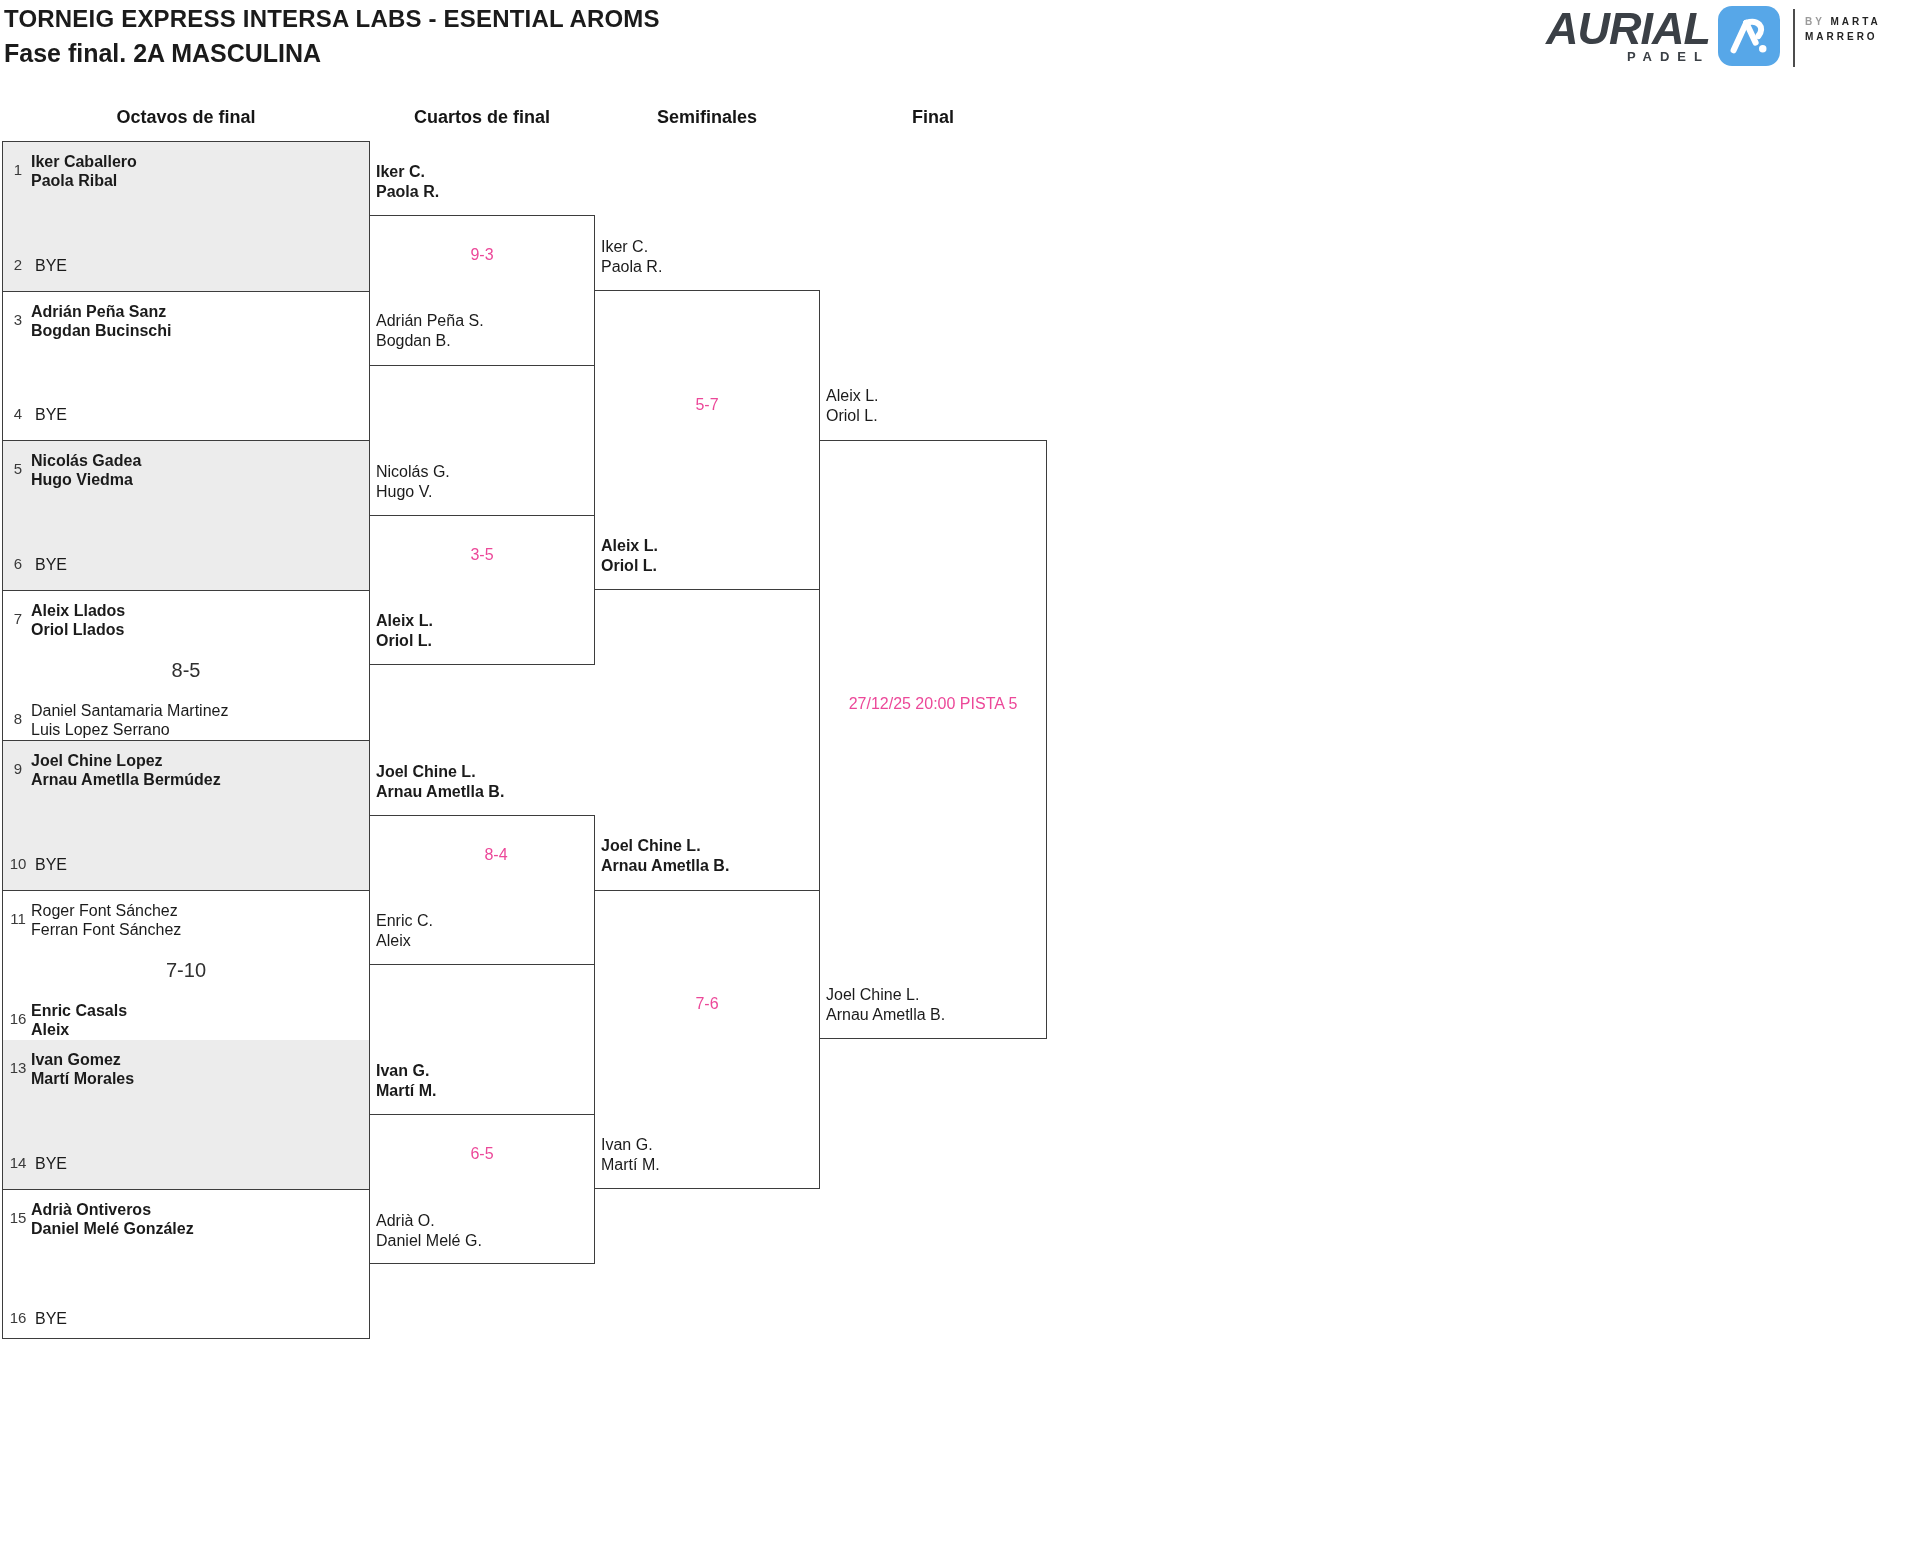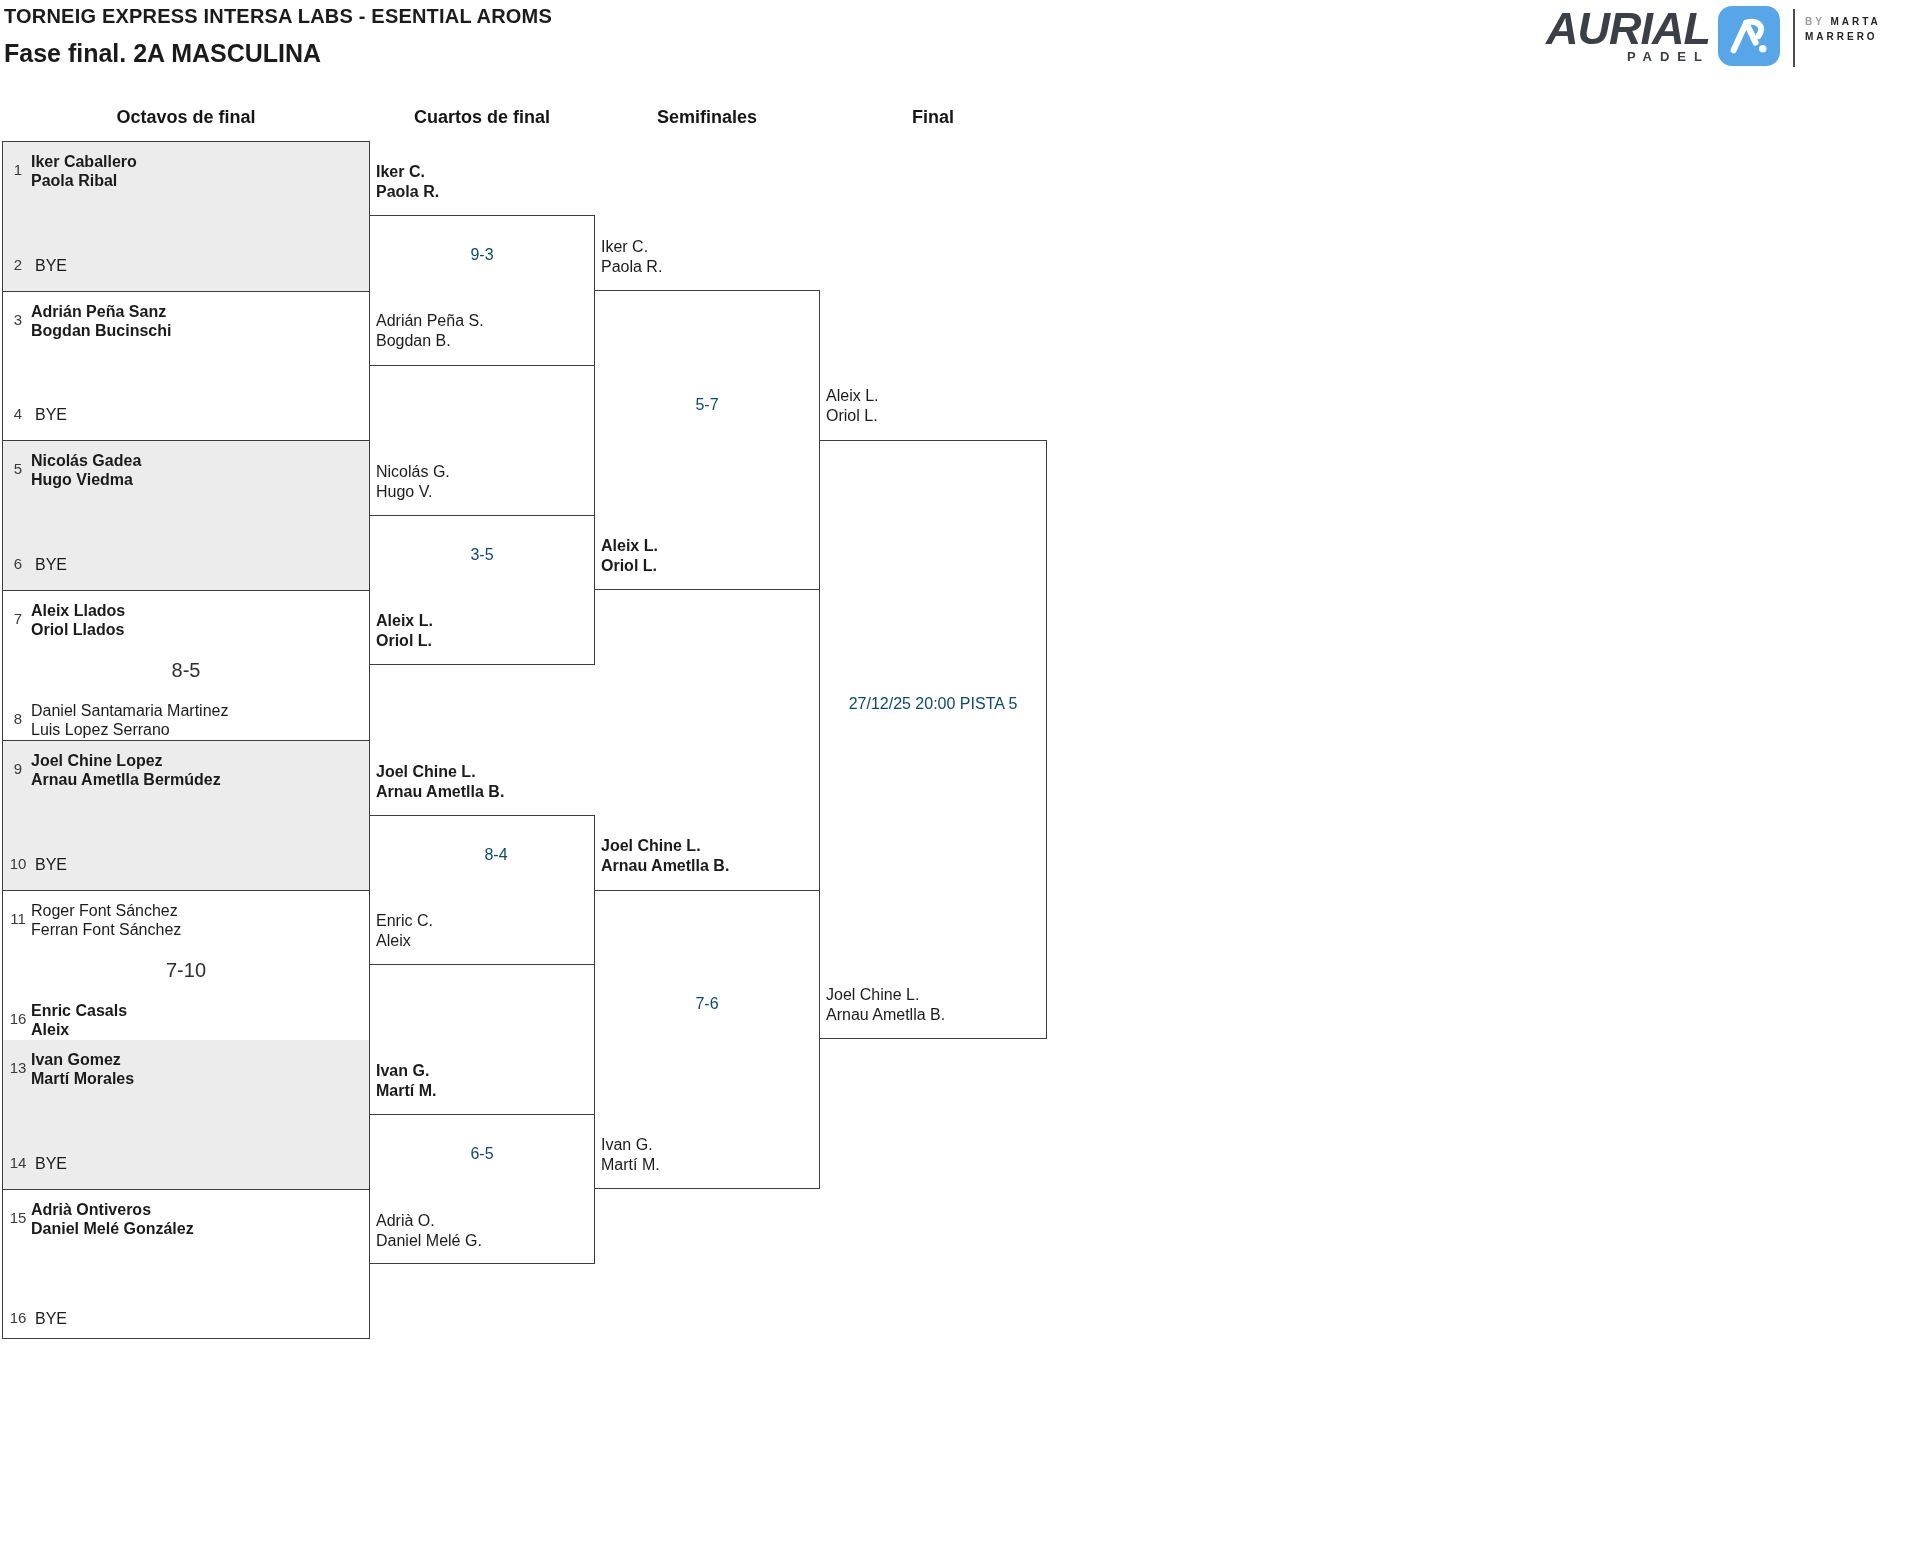--- a/index.html
+++ b/index.html
@@ -2,21 +2,21 @@
 <html><head>
 <meta charset="utf-8">
 <style>
   *{box-sizing:border-box;margin:0;padding:0}
   body{margin:0;background:#fff}
   #canvas{position:relative;width:1920px;height:1558px;background:#ffffff;
           font-family:"Liberation Sans",sans-serif;color:#1b1b1b;overflow:hidden}
   .abs{position:absolute}
 
   
-  #title{left:4px;top:5px;font-size:20px;font-weight:700;letter-spacing:.2px}
+  #title{left:4px;top:5px;font-size:24px;font-weight:700;letter-spacing:.2px}
   #subtitle{left:4px;top:39px;font-size:25px;font-weight:700}
 
   
   #logo{left:1546px;top:6px;display:flex;align-items:flex-start}
   .logo-text{display:flex;flex-direction:column}
   #brand{font-size:45px;line-height:46px;font-weight:700;font-style:italic;color:#3b4046;letter-spacing:-1px}
   #product{font-size:13px;font-weight:700;letter-spacing:8px;color:#3b4046;align-self:flex-end;margin-top:-3px}
   #monogram{width:62px;height:60px;background:#57a7e8;border-radius:14px;margin-left:8px;
             display:flex;align-items:center;justify-content:center}
   #logo-divider{width:2px;height:58px;background:#4c4c4c;margin:3px 10px 0 13px}
@@ -36,21 +36,21 @@
   .team{position:absolute;left:28px;font-size:16px;line-height:19px;white-space:nowrap}
   .team.bye-label{left:32px}
   .b{font-weight:700}
   .row-score{position:absolute;left:0;width:100%;top:68px;text-align:center;font-size:20px;color:#2f2f2f}
 
   
   .rect{position:absolute;border:1px solid #3d3d3d}
 
   
   .rlabel{line-height:20px;width:216px}
-  .score-c{position:absolute;text-align:center;font-size:16px;color:#0c4a6e}
+  .score-c{position:absolute;text-align:center;font-size:16px;color:#ec4899}
 </style>
 </head>
 <body>
 
 <div id="canvas">
 
   <div class="abs" id="title">TORNEIG EXPRESS INTERSA LABS - ESENTIAL AROMS</div>
   <div class="abs" id="subtitle">Fase final. 2A MASCULINA</div>
 
   <div class="abs" id="logo">

